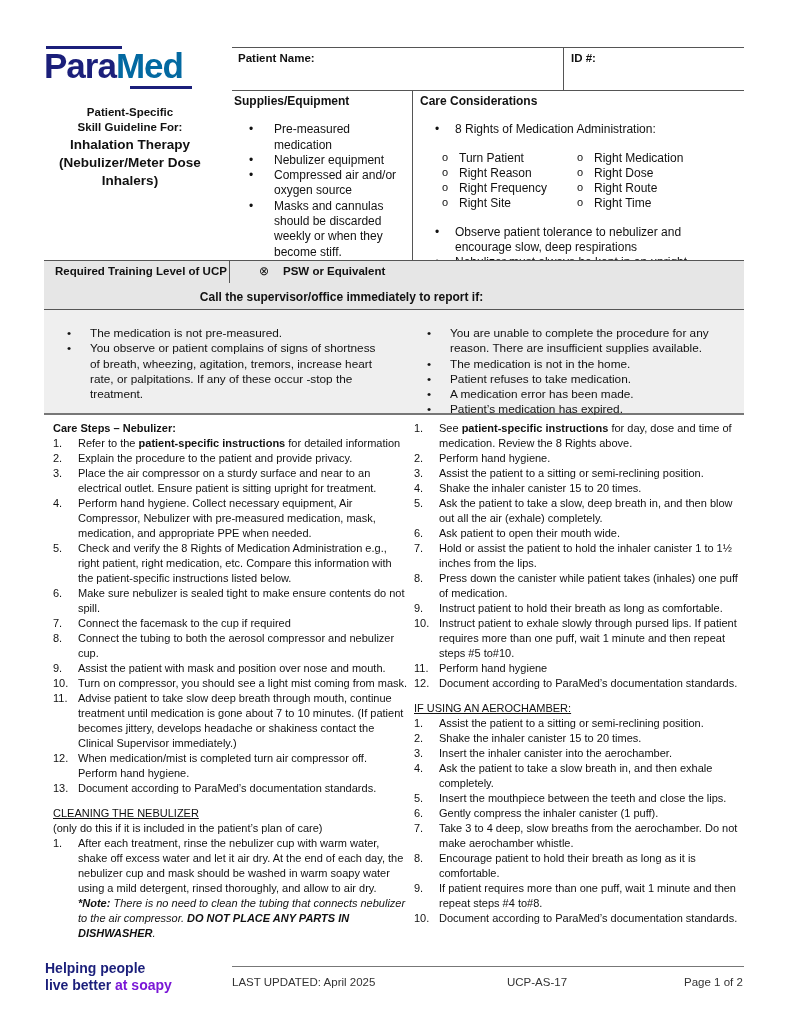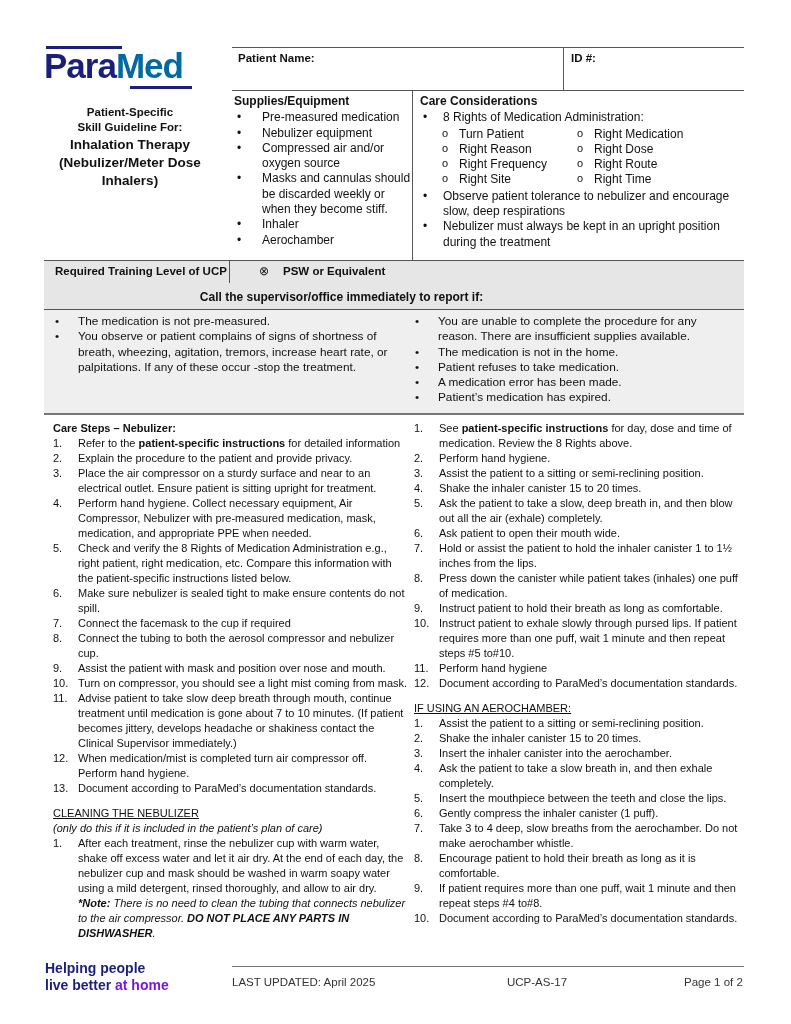--- a/index.html
+++ b/index.html
@@ -24,21 +24,21 @@
   
   .hline { position:absolute; height:1px; background:#555; }
   .vline { position:absolute; width:1px; background:#555; }
   .lbl { font-weight:bold; font-size:11.5px; }
 
   #patient-name-label { left:238px; top:52px; }
   #id-label { left:571px; top:52px; }
 
   #supplies { left:234px; top:94px; width:178px; font-size:12px; line-height:15.3px; }
   #supplies .head { font-weight:bold; font-size:12px; margin-bottom:1px; }
-  ul.bul { list-style:none; margin:1px; padding:0; }
+  ul.bul { list-style:none; margin:13px; padding:0; }
   ul.bul li { position:relative; padding-left:27px; }
   ul.bul li::before { content:"•"; position:absolute; left:2px; top:0; }
 
   #care { left:420px; top:94px; width:320px; font-size:12px; line-height:15.3px; }
   #care .head { font-weight:bold; margin-bottom:1px; }
   .rights { display:grid; grid-template-columns:135px 140px; padding-left:22px; }
   .rights div { position:relative; padding-left:17px; }
   .rights div::before { content:"o"; position:absolute; left:0; top:-1px; font-size:11px; }
 
   
@@ -171,21 +171,21 @@
       <li><span class="num">7.</span><span>Connect the facemask to the cup if required</span></li>
       <li><span class="num">8.</span><span>Connect the tubing to both the aerosol compressor and nebulizer cup.</span></li>
       <li><span class="num">9.</span><span>Assist the patient with mask and position over nose and mouth.</span></li>
       <li><span class="num">10.</span><span>Turn on compressor, you should see a light mist coming from mask.</span></li>
       <li><span class="num">11.</span><span>Advise patient to take slow deep breath through mouth, continue treatment until medication is gone about 7 to 10 minutes. (If patient becomes jittery, develops headache or shakiness contact the Clinical Supervisor immediately.)</span></li>
       <li><span class="num">12.</span><span>When medication/mist is completed turn air compressor off. Perform hand hygiene.</span></li>
       <li><span class="num">13.</span><span>Document according to ParaMed’s documentation standards.</span></li>
     </ol>
   <div class="gap"></div>
   <div class="u">CLEANING THE NEBULIZER</div>
-  <div style="font-style:italic;">(only do this if it is included in the patient’s plan of care)</div>
+  <div style="">(only do this if it is included in the patient’s plan of care)</div>
   <ol class="steps">
     <li><span class="num">1.</span><span>After each treatment, rinse the nebulizer cup with warm water, shake off excess water and let it air dry. At the end of each day, the nebulizer cup and mask should be washed in warm soapy water using a mild detergent, rinsed thoroughly, and allow to air dry.</span><br><i><b>*Note:</b><span> There is no need to clean the tubing that connects nebulizer to the air compressor. </span><b>DO NOT PLACE ANY PARTS IN DISHWASHER</b><span>.</span></i></li>
   </ol>
 </div>
 
 <div id="mdi" class="abs">
   <ol class="steps" id="mdi-list">
     <li><span class="num">1.</span><span>See </span><b>patient-specific instructions</b><span> for day, dose and time of medication. Review the 8 Rights above.</span></li>
   <li><span class="num">2.</span><span>Perform hand hygiene.</span></li>
       <li><span class="num">3.</span><span>Assist the patient to a sitting or semi-reclining position.</span></li>
@@ -210,18 +210,18 @@
       <li><span class="num">6.</span><span>Gently compress the inhaler canister (1 puff).</span></li>
       <li><span class="num">7.</span><span>Take 3 to 4 deep, slow breaths from the aerochamber.  Do not make aerochamber whistle.</span></li>
       <li><span class="num">8.</span><span>Encourage patient to hold their breath as long as it is comfortable.</span></li>
       <li><span class="num">9.</span><span>If patient requires more than one puff, wait 1 minute and then repeat steps #4 to#8.</span></li>
       <li><span class="num">10.</span><span>Document according to ParaMed’s documentation standards.</span></li>
     </ol>
 </div>
 
 <div id="tagline" class="abs">
   <div>Helping people</div>
-  <div><span>live better </span><span class="accent">at home</span></div>
+  <div><span>live better </span><span class="accent">at soapy</span></div>
 </div>
 <div id="footer-line" class="abs"></div>
 <div id="last-updated" class="abs narrow">LAST UPDATED: April 2025</div>
 <div id="doc-code" class="abs narrow">UCP-AS-17</div>
 <div id="page-num" class="abs narrow">Page 1 of 2</div>
 
 </body></html>

